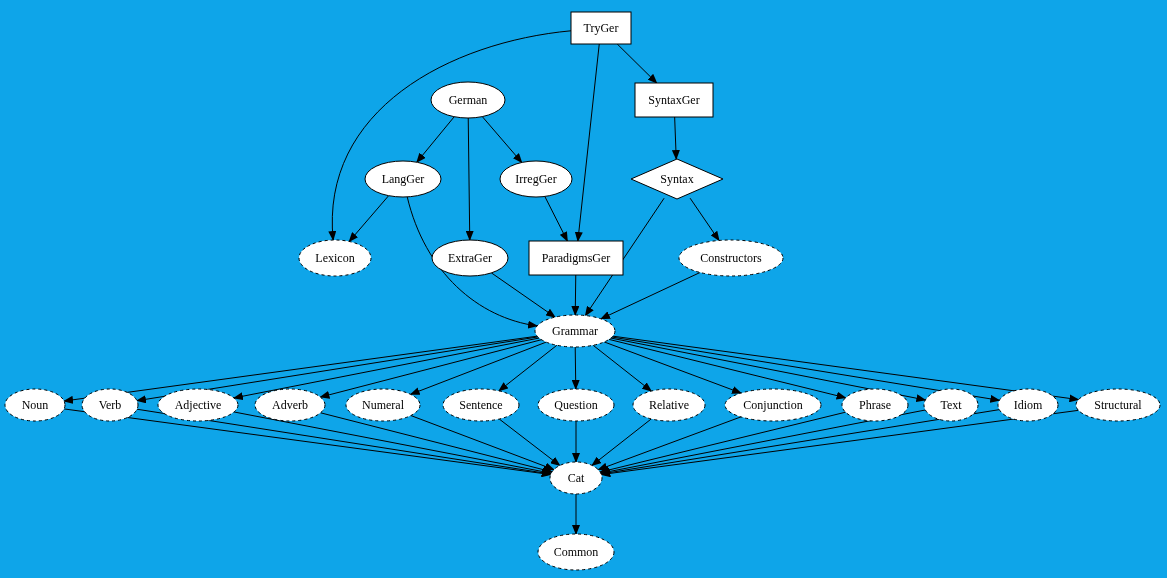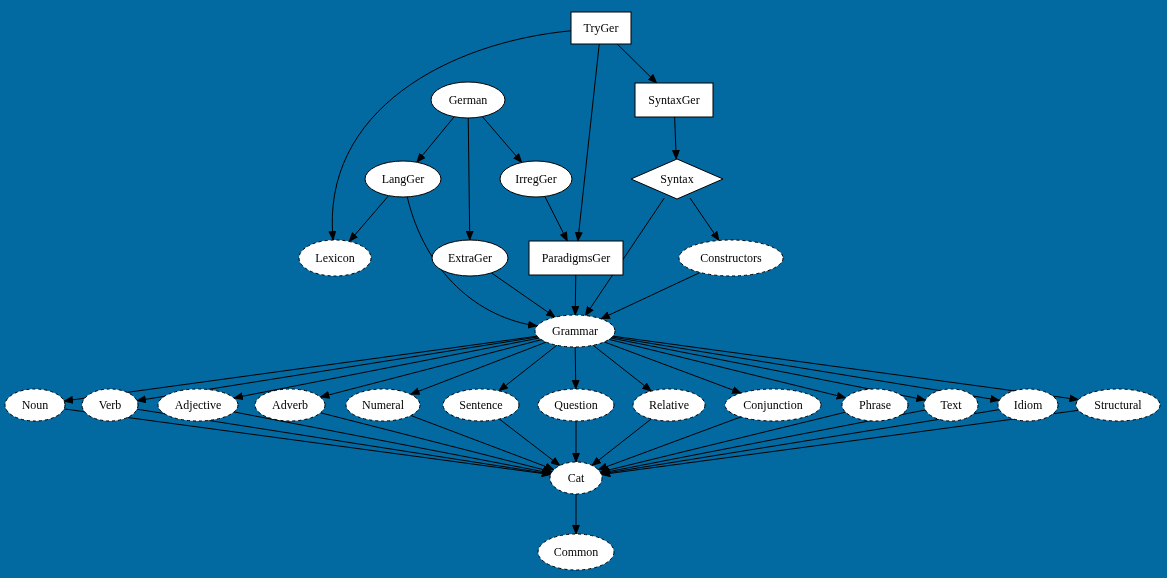--- a/index.html
+++ b/index.html
@@ -4,21 +4,21 @@
 <style>
   html, body {
     margin: 0;
     padding: 0;
     background: #ffffff;
   }
   #stage {
     position: relative;
     width: 1167px;
     height: 578px;
-    background: #0369a1;
+    background: #0ea5e9;
     overflow: hidden;
   }
   svg {
     display: block;
     font-family: "Liberation Serif", "DejaVu Serif", serif;
   }
   .edge {
     fill: none;
     stroke: #000000;
     stroke-width: 1;

